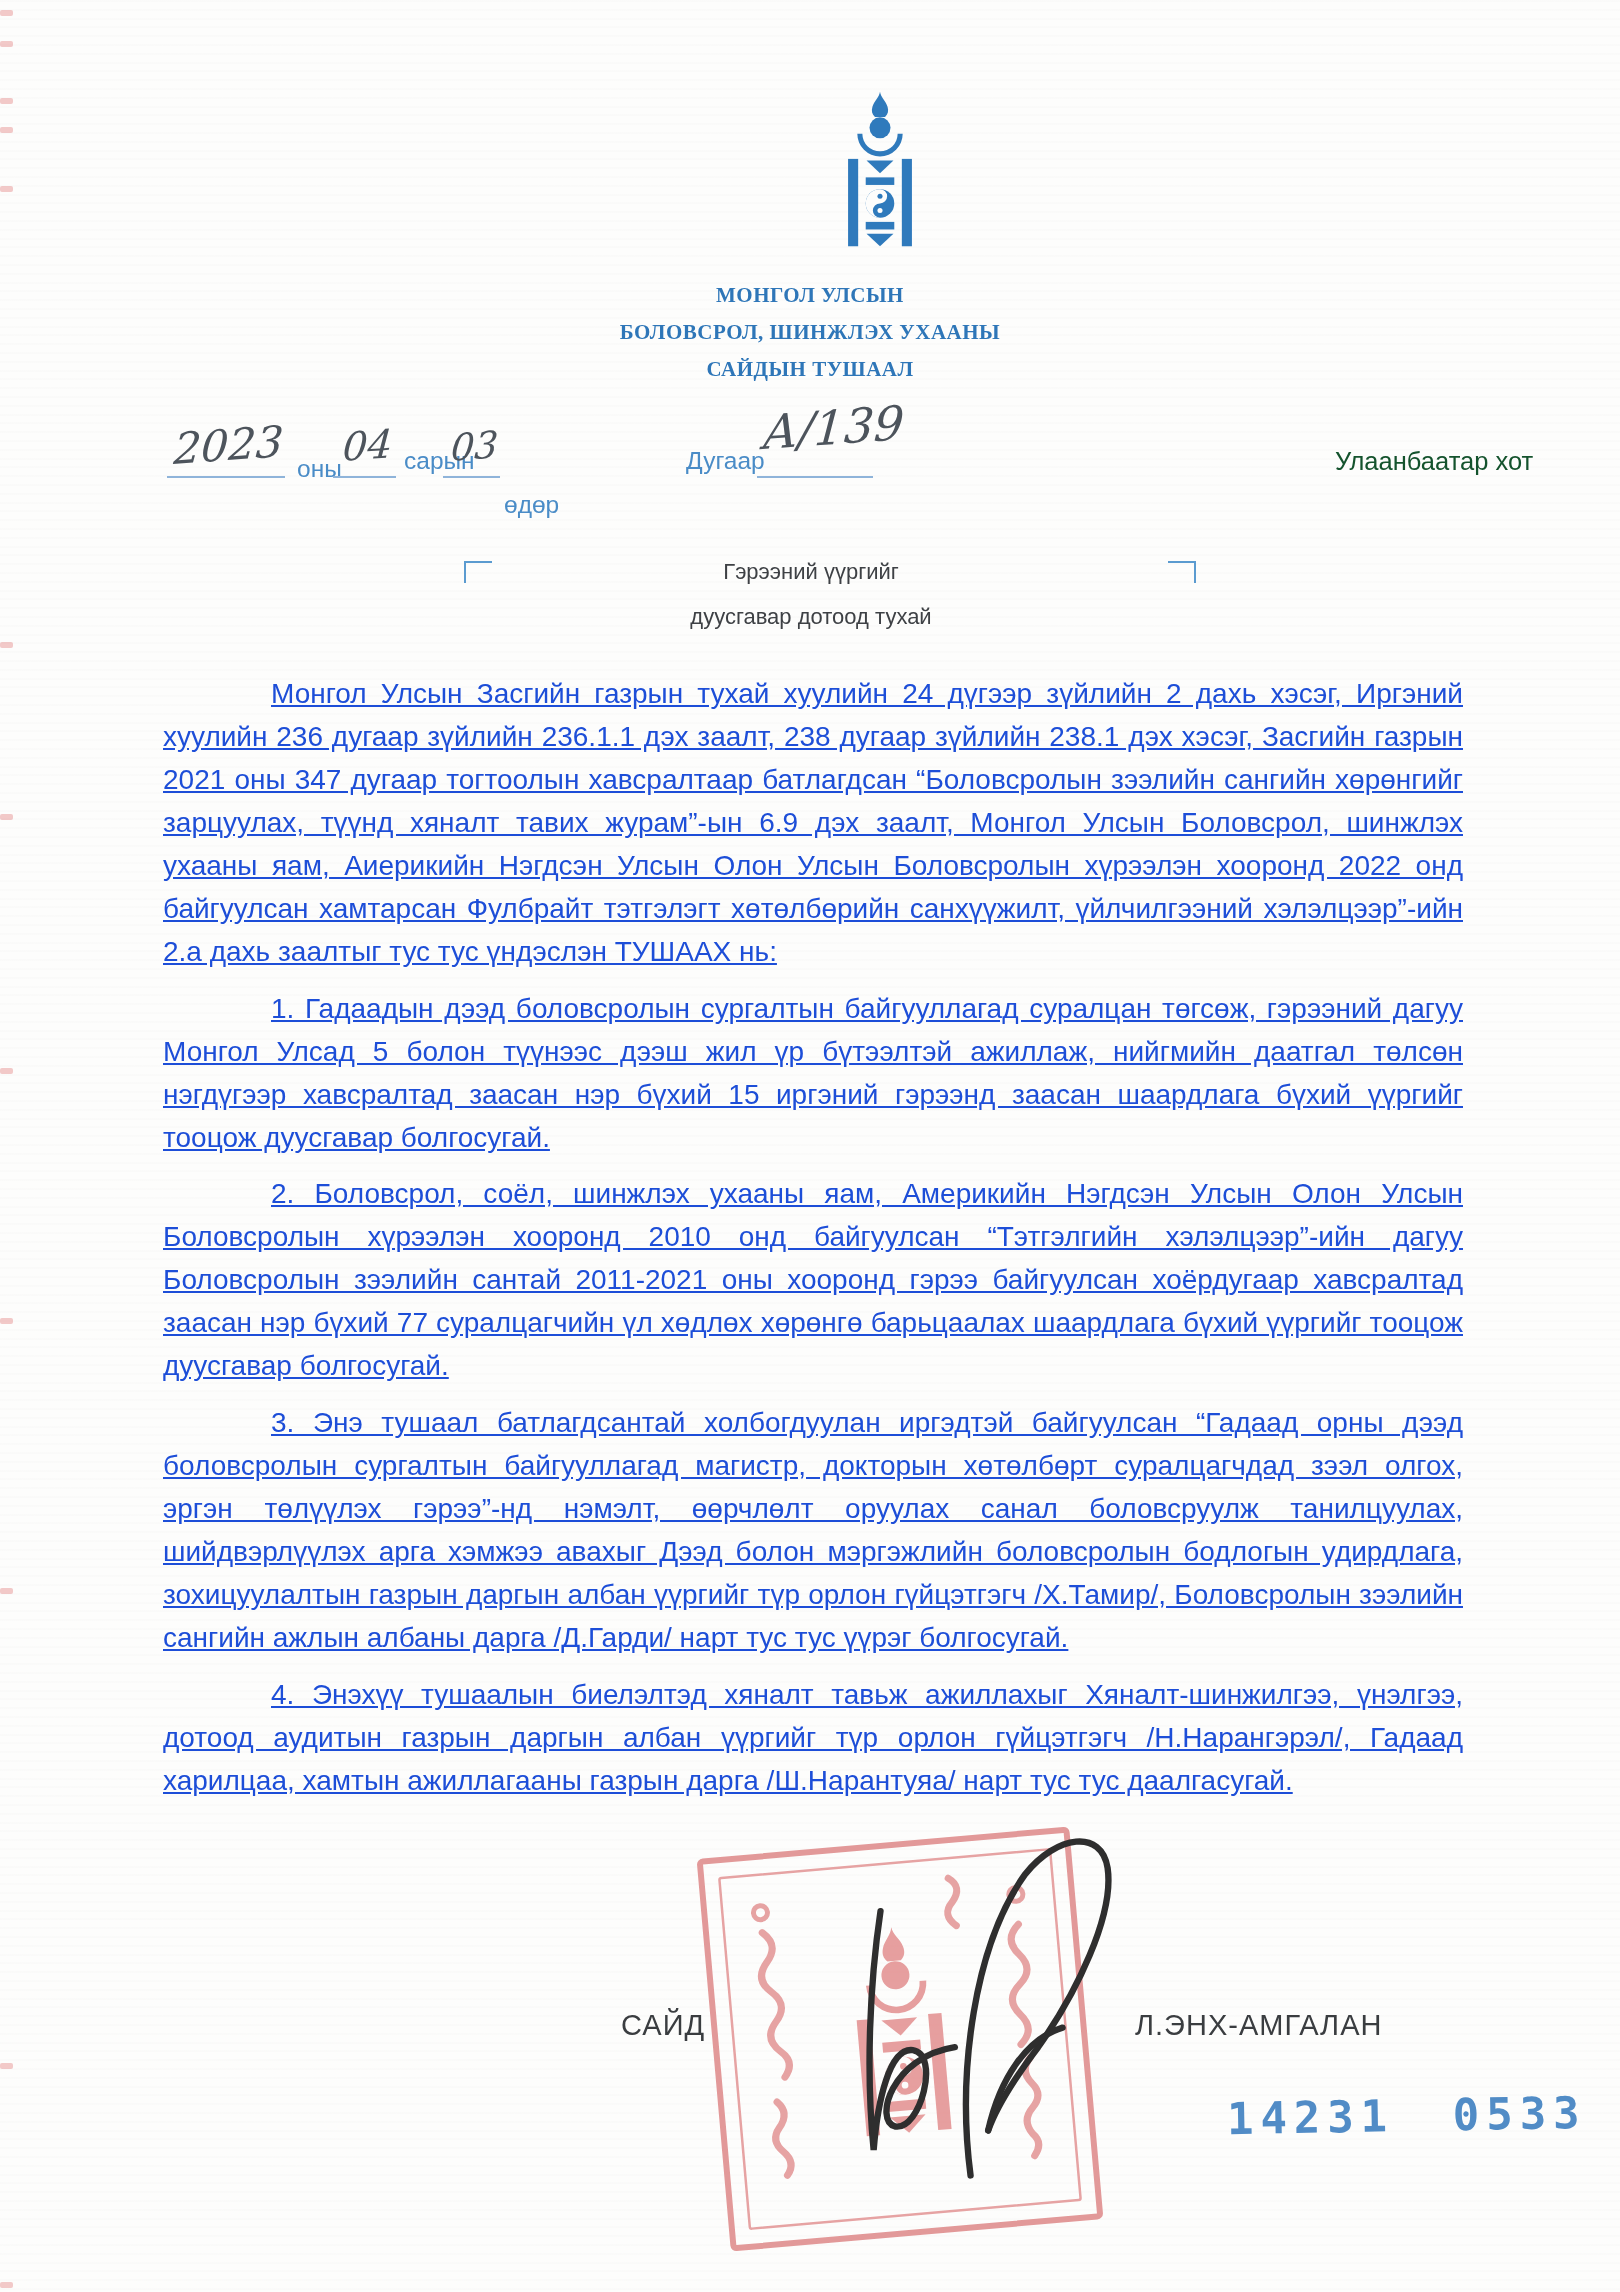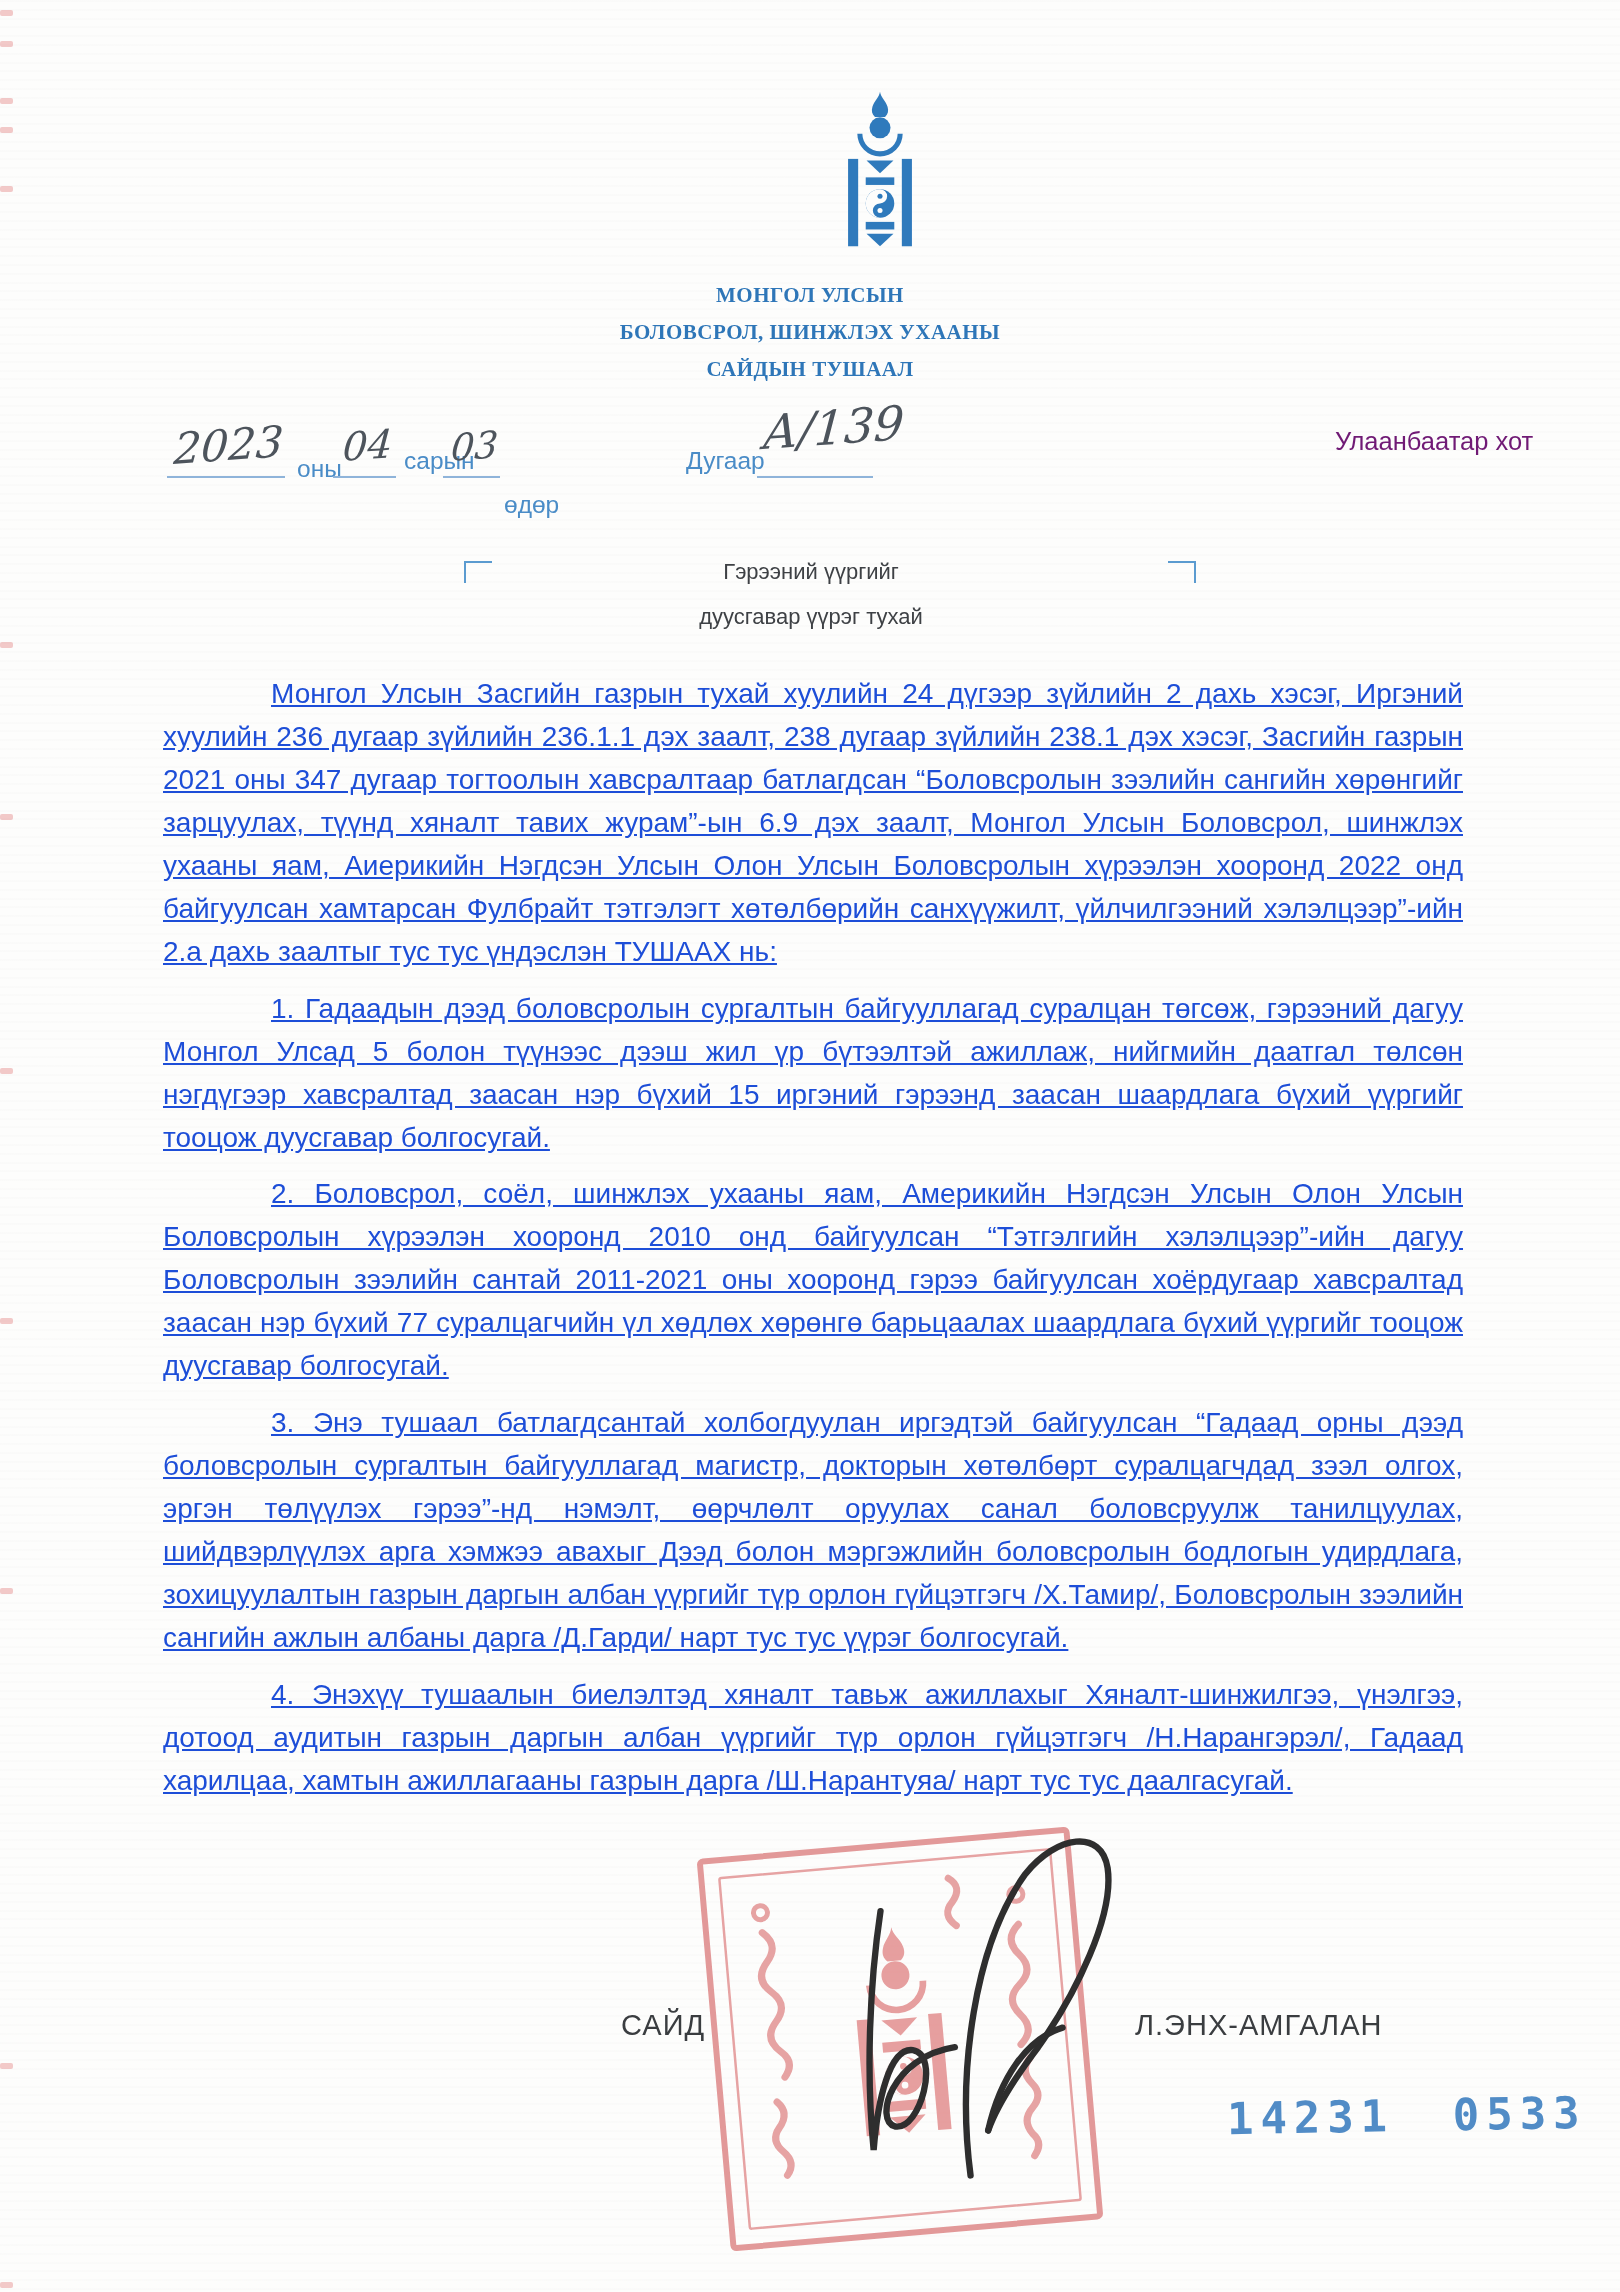--- a/index.html
+++ b/index.html
@@ -89,27 +89,27 @@
   <span class="dl-label" style="left:297px;top:447px;margin-top:8px;">оны</span>
   <span class="hw" style="left:343px;top:423px;font-size:39px;">04</span>
   <span class="uline" style="left:333px;top:476px;width:63px;"></span>
   <span class="dl-label" style="left:404px;top:447px;">сарын</span>
   <span class="hw" style="left:451px;top:425px;font-size:37px;">03</span>
   <span class="uline" style="left:443px;top:476px;width:57px;"></span>
   <span class="dl-label" style="left:504px;top:447px;margin-top:44px;">өдөр</span>
   <span class="dl-label" style="left:686px;top:447px;">Дугаар</span>
   <span class="hw" style="left:763px;top:400px;font-size:47px;">А/139</span>
   <span class="uline" style="left:757px;top:476px;width:116px;"></span>
-  <span class="dl-label" style="left:1335px;top:427px;font-size:25.5px;color:#701a75;">Улаанбаатар хот</span>
+  <span class="dl-label" style="left:1335px;top:447px;font-size:25.5px;color:#14532d;">Улаанбаатар хот</span>
 
   <div class="cmark l" style="left:464px;top:561px;"></div>
   <div class="cmark r" style="left:1168px;top:561px;"></div>
   <div class="title">
     <div>Гэрээний үүргийг</div>
-    <div>дуусгавар үүрэг тухай</div>
+    <div>дуусгавар дотоод тухай</div>
   </div>
 
   <div class="bodytext">
     <p>Монгол Улсын Засгийн газрын тухай хуулийн 24 дүгээр зүйлийн 2 дахь хэсэг, Иргэний хуулийн 236 дугаар зүйлийн 236.1.1 дэх заалт, 238 дугаар зүйлийн 238.1 дэх хэсэг, Засгийн газрын 2021 оны 347 дугаар тогтоолын хавсралтаар батлагдсан “Боловсролын зээлийн сангийн хөрөнгийг зарцуулах, түүнд хяналт тавих журам”-ын 6.9 дэх заалт, Монгол Улсын Боловсрол, шинжлэх ухааны яам, Аиерикийн Нэгдсэн Улсын Олон Улсын Боловсролын хүрээлэн хооронд 2022 онд байгуулсан хамтарсан Фулбрайт тэтгэлэгт хөтөлбөрийн санхүүжилт, үйлчилгээний хэлэлцээр”-ийн 2.а дахь заалтыг тус тус үндэслэн ТУШААХ нь:</p>
     <p>1. Гадаадын дээд боловсролын сургалтын байгууллагад суралцан төгсөж, гэрээний дагуу Монгол Улсад 5 болон түүнээс дээш жил үр бүтээлтэй ажиллаж, нийгмийн даатгал төлсөн нэгдүгээр хавсралтад заасан нэр бүхий 15 иргэний гэрээнд заасан шаардлага бүхий үүргийг тооцож дуусгавар болгосугай.</p>
     <p>2. Боловсрол, соёл, шинжлэх ухааны яам, Америкийн Нэгдсэн Улсын Олон Улсын Боловсролын хүрээлэн хооронд 2010 онд байгуулсан “Тэтгэлгийн хэлэлцээр”-ийн дагуу Боловсролын зээлийн сантай 2011-2021 оны хооронд гэрээ байгуулсан хоёрдугаар хавсралтад заасан нэр бүхий 77 суралцагчийн үл хөдлөх хөрөнгө барьцаалах шаардлага бүхий үүргийг тооцож дуусгавар болгосугай.</p>
     <p>3. Энэ тушаал батлагдсантай холбогдуулан иргэдтэй байгуулсан “Гадаад орны дээд боловсролын сургалтын байгууллагад магистр, докторын хөтөлбөрт суралцагчдад зээл олгох, эргэн төлүүлэх гэрээ”-нд нэмэлт, өөрчлөлт оруулах санал боловсруулж танилцуулах, шийдвэрлүүлэх арга хэмжээ авахыг Дээд болон мэргэжлийн боловсролын бодлогын удирдлага, зохицуулалтын газрын даргын албан үүргийг түр орлон гүйцэтгэгч /Х.Тамир/, Боловсролын зээлийн сангийн ажлын албаны дарга /Д.Гарди/ нарт тус тус үүрэг болгосугай.</p>
     <p>4. Энэхүү тушаалын биелэлтэд хяналт тавьж ажиллахыг Хяналт-шинжилгээ, үнэлгээ, дотоод аудитын газрын даргын албан үүргийг түр орлон гүйцэтгэгч /Н.Нарангэрэл/, Гадаад харилцаа, хамтын ажиллагааны газрын дарга /Ш.Нарантуяа/ нарт тус тус даалгасугай.</p>
   </div>
 

